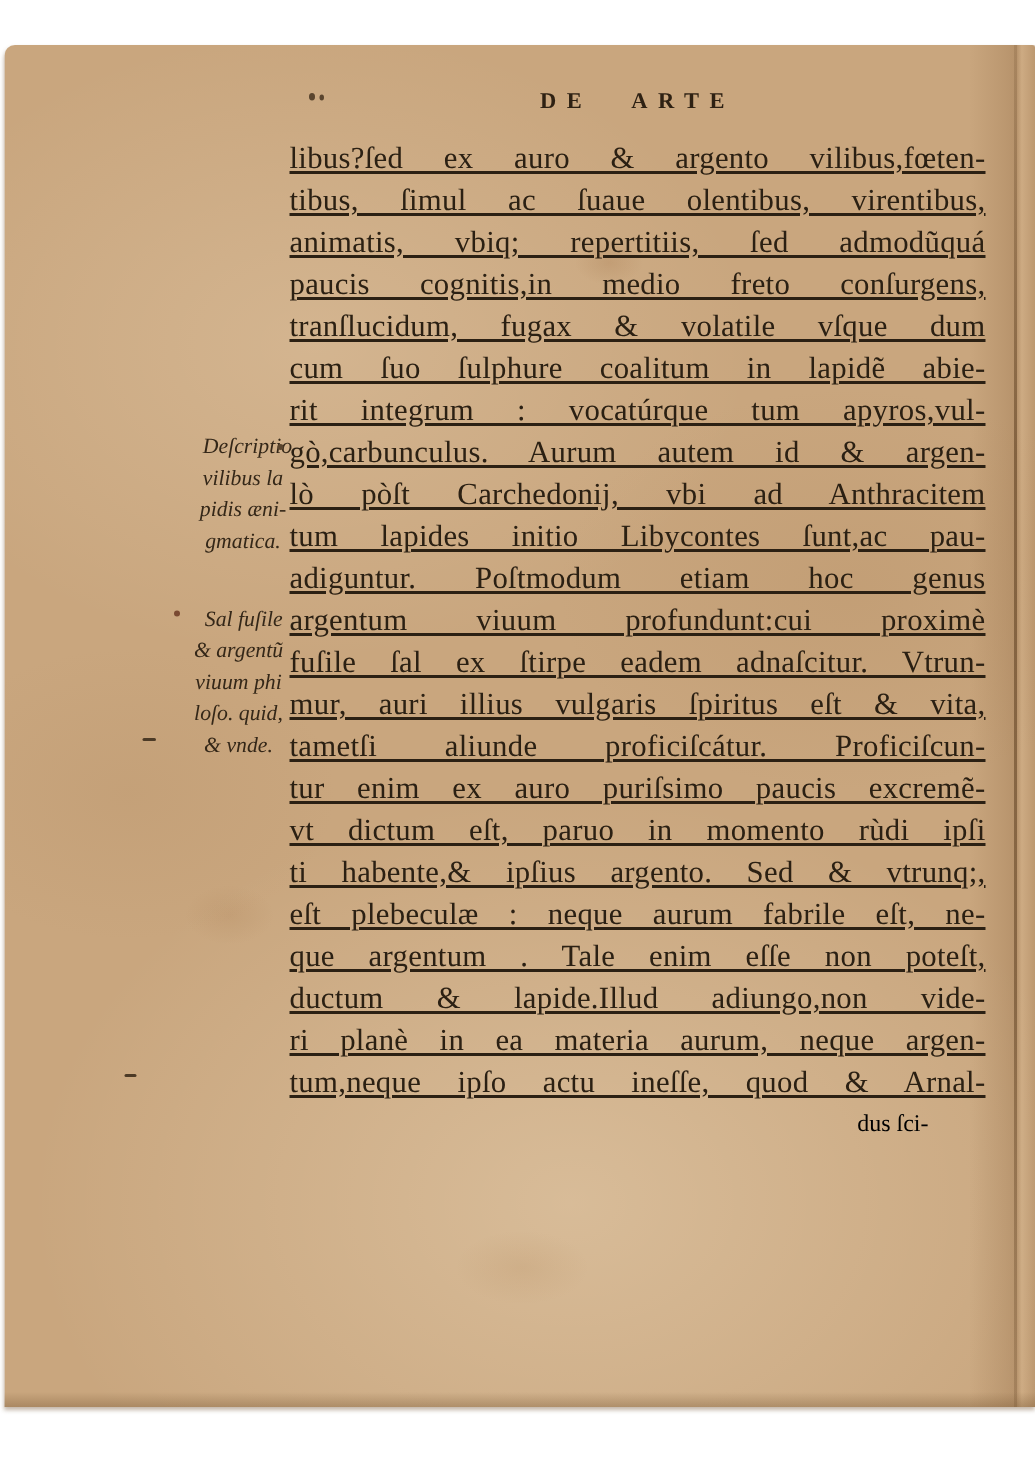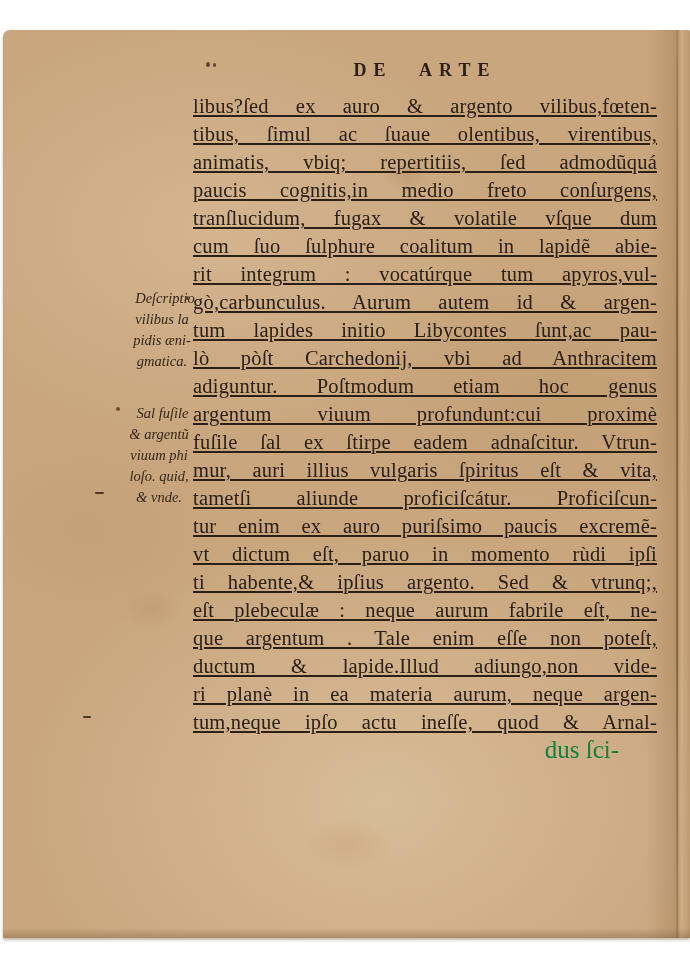--- a/index.html
+++ b/index.html
@@ -26,36 +26,36 @@
   .crease{
     position:absolute;right:12px;top:0;width:2px;height:100%;
     background:linear-gradient(to bottom, rgba(90,60,30,0.15), rgba(90,60,30,0.55) 30%, rgba(90,60,30,0.5) 70%, rgba(90,60,30,0.2));
   }
   .edge-bottom{
     position:absolute;left:0;bottom:0;width:100%;height:10px;
     background:linear-gradient(to bottom, rgba(0,0,0,0), rgba(120,88,52,0.38));
   }
   .running-header{
     position:absolute;left:193px;top:60px;width:464px;
-    text-align:center;font-size:18px;font-weight:bold;color:#2e2113;
+    text-align:center;font-size:15px;font-weight:bold;color:#2e2113;
     letter-spacing:7px;word-spacing:16px;
   }
   .text-block{
     position:absolute;left:193px;top:92px;width:464px;
     font-size:20.5px;color:#2b2013;
   }
   .tline{
     height:28px;line-height:28px;white-space:nowrap;
     text-align:justify;text-align-last:justify;
     letter-spacing:0.2px;
     text-decoration:underline;
   }
   .catchline{
     height:28px;line-height:28px;text-align:right;padding-right:38px;
-    font-size:25px;color:#15803d;
+    font-size:16px;color:#000000;
   }
   .margin-note{
     position:absolute;width:80px;font-style:italic;color:#342718;
     font-size:14.5px;line-height:21px;text-align:center;
   }
   .note-1{left:122px;top:288px;}
   .note-1 .mline:first-child{padding-left:6px;}
   .note-2{left:119px;top:403px;}
   .note-2 .mline:first-child{padding-left:7px;}
   .speck{position:absolute;background:#5a452e;border-radius:50%;}
@@ -79,22 +79,22 @@
 
 <div class="text-block">
   <div class="tline">libus?ſed ex auro &amp; argento vilibus,fœten-</div>
   <div class="tline">tibus, ſimul ac ſuaue olentibus, virentibus,</div>
   <div class="tline">animatis, vbiq; repertitiis, ſed admodũquá</div>
   <div class="tline">paucis cognitis,in medio freto conſurgens,</div>
   <div class="tline">tranſlucidum, fugax &amp; volatile vſque dum</div>
   <div class="tline">cum ſuo ſulphure coalitum in lapidẽ abie-</div>
   <div class="tline">rit integrum : vocatúrque tum apyros,vul-</div>
   <div class="tline">gò,carbunculus. Aurum autem id &amp; argen-</div>
+  <div class="tline">lò pòſt Carchedonij, vbi ad Anthracitem</div>
   <div class="tline">tum lapides initio Libycontes ſunt,ac pau-</div>
-  <div class="tline">lò pòſt Carchedonij, vbi ad Anthracitem</div>
   <div class="tline">adiguntur. Poſtmodum etiam hoc genus</div>
   <div class="tline">argentum viuum profundunt:cui proximè</div>
   <div class="tline">fuſile ſal ex ſtirpe eadem adnaſcitur. Vtrun-</div>
   <div class="tline">mur, auri illius vulgaris ſpiritus eſt &amp; vita,</div>
   <div class="tline">tametſi aliunde proficiſcátur. Proficiſcun-</div>
   <div class="tline">tur enim ex auro puriſsimo paucis excremẽ-</div>
   <div class="tline">vt dictum eſt, paruo in momento rùdi ipſi</div>
   <div class="tline">ti habente,&amp; ipſius argento. Sed &amp; vtrunq;,</div>
   <div class="tline">eſt plebeculæ : neque aurum fabrile eſt, ne-</div>
   <div class="tline">que argentum . Tale enim eſſe non poteſt,</div>

